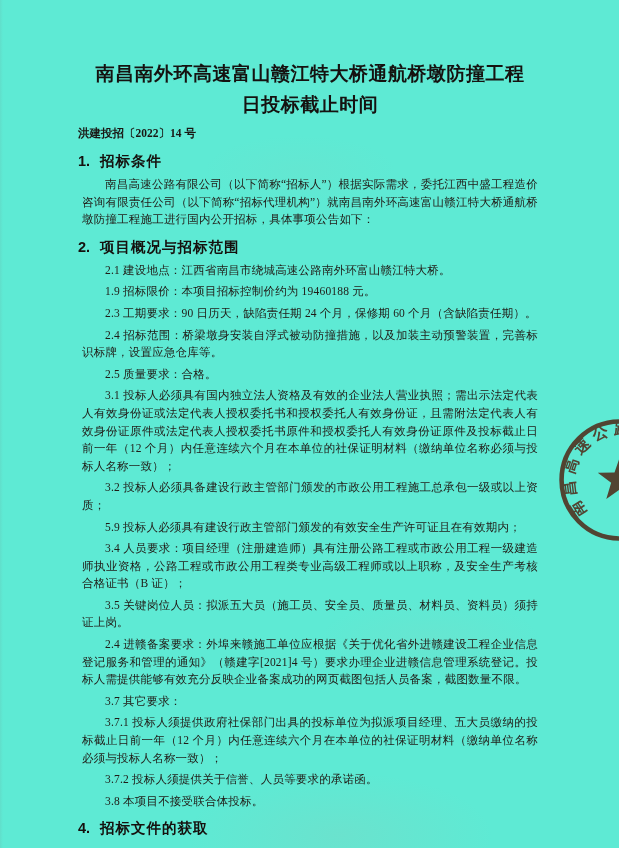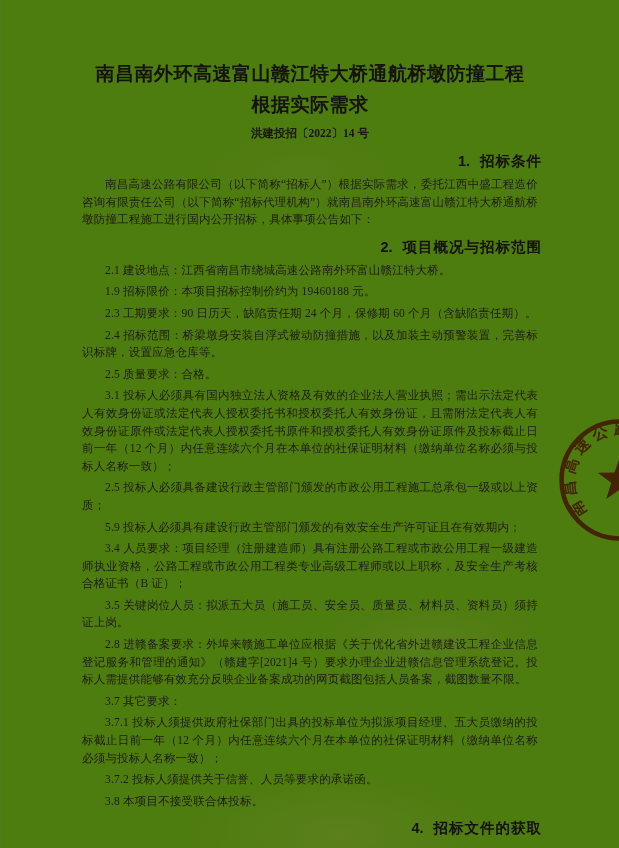--- a/index.html
+++ b/index.html
@@ -1,45 +1,45 @@
 <!DOCTYPE html>
 <html><head>
 <meta charset="utf-8">
 <style>
   html,body{margin:0;padding:0;background:#e8e8e8;}
   .page{
     position:relative;
     width:619px;height:848px;
-    background:#4d7c0f;
+    background:#5eead4;
     overflow:hidden;
     font-family:"Liberation Serif","DejaVu Serif",serif;
     color:#1b1713;
   }
   
   .page::before{
     content:"";position:absolute;inset:0;pointer-events:none;
     background:
       radial-gradient(220px 90px at 340px 835px, rgba(214,160,150,.10), rgba(214,160,150,0) 70%),
       radial-gradient(160px 60px at 430px 640px, rgba(219,170,160,.07), rgba(219,170,160,0) 70%),
       radial-gradient(140px 50px at 300px 170px, rgba(200,170,160,.05), rgba(200,170,160,0) 70%),
       linear-gradient(to right, rgba(120,120,120,.10) 0, rgba(120,120,120,0) 3px);
   }
   .content{position:absolute;left:78px;top:58px;width:464px;}
   .doc-title{
     text-align:center;font-weight:bold;
     font-size:19px;line-height:31px;letter-spacing:.5px;color:#151210;
   }
   .doc-no{
-    text-align:center;font-weight:bold;
+    font-weight:bold;
     font-size:11.5px;line-height:20px;margin-top:3px;color:#1a1613;
   }
   .sec-h{
     font-family:"Liberation Sans","DejaVu Sans",sans-serif;
     font-size:14.5px;font-weight:bold;letter-spacing:1px;
-    margin:8px 0 5px 0;line-height:20px;color:#15110e;text-align:right;
+    margin:8px 0 5px 0;line-height:20px;color:#15110e;
   }
   .sec-h .num{margin-right:10px;letter-spacing:0;}
   .para{
     margin:4px;font-size:11.5px;line-height:17.6px;
     text-align:justify;text-indent:2em;
     letter-spacing:.2px;color:#201b16;
   }
   .stamp{
     position:absolute;left:557px;top:417px;width:126px;height:126px;
     mix-blend-mode:multiply;opacity:.92;pointer-events:none;
@@ -50,44 +50,44 @@
   }
 </style>
 </head>
 <body>
 
 <div class="page">
   <div class="content">
 
     <div class="doc-title">
       <div>南昌南外环高速富山赣江特大桥通航桥墩防撞工程</div>
-      <div>根据实际需求</div>
+      <div>日投标截止时间</div>
     </div>
     <div class="doc-no">洪建投招〔2022〕14 号</div>
 
     <div class="sec-h">
       <span class="num">1.</span><span>招标条件</span>
     </div>
     <p class="para">南昌高速公路有限公司（以下简称“招标人”）根据实际需求，委托江西中盛工程造价咨询有限责任公司（以下简称“招标代理机构”）就南昌南外环高速富山赣江特大桥通航桥墩防撞工程施工进行国内公开招标，具体事项公告如下：</p>
 
     <div class="sec-h">
       <span class="num">2.</span><span>项目概况与招标范围</span>
     </div>
     <p class="para">2.1 建设地点：江西省南昌市绕城高速公路南外环富山赣江特大桥。</p>
     <p class="para">1.9 招标限价：本项目招标控制价约为 19460188 元。</p>
     <p class="para">2.3 工期要求：90 日历天，缺陷责任期 24 个月，保修期 60 个月（含缺陷责任期）。</p>
     <p class="para">2.4 招标范围：桥梁墩身安装自浮式被动防撞措施，以及加装主动预警装置，完善标识标牌，设置应急仓库等。</p>
     <p class="para">2.5 质量要求：合格。</p>
 
     <p class="para">3.1 投标人必须具有国内独立法人资格及有效的企业法人营业执照；需出示法定代表人有效身份证或法定代表人授权委托书和授权委托人有效身份证，且需附法定代表人有效身份证原件或法定代表人授权委托书原件和授权委托人有效身份证原件及投标截止日前一年（12 个月）内任意连续六个月在本单位的社保证明材料（缴纳单位名称必须与投标人名称一致）；</p>
-    <p class="para">2.5 投标人必须具备建设行政主管部门颁发的市政公用工程施工总承包一级或以上资质；</p>
+    <p class="para">3.2 投标人必须具备建设行政主管部门颁发的市政公用工程施工总承包一级或以上资质；</p>
     <p class="para">5.9 投标人必须具有建设行政主管部门颁发的有效安全生产许可证且在有效期内；</p>
     <p class="para">3.4 人员要求：项目经理（注册建造师）具有注册公路工程或市政公用工程一级建造师执业资格，公路工程或市政公用工程类专业高级工程师或以上职称，及安全生产考核合格证书（B 证）；</p>
     <p class="para">3.5 关键岗位人员：拟派五大员（施工员、安全员、质量员、材料员、资料员）须持证上岗。</p>
-    <p class="para">2.8 进赣备案要求：外埠来赣施工单位应根据《关于优化省外进赣建设工程企业信息登记服务和管理的通知》（赣建字[2021]4 号）要求办理企业进赣信息管理系统登记。投标人需提供能够有效充分反映企业备案成功的网页截图包括人员备案，截图数量不限。</p>
+    <p class="para">2.4 进赣备案要求：外埠来赣施工单位应根据《关于优化省外进赣建设工程企业信息登记服务和管理的通知》（赣建字[2021]4 号）要求办理企业进赣信息管理系统登记。投标人需提供能够有效充分反映企业备案成功的网页截图包括人员备案，截图数量不限。</p>
     <p class="para">3.7 其它要求：</p>
     <p class="para">3.7.1 投标人须提供政府社保部门出具的投标单位为拟派项目经理、五大员缴纳的投标截止日前一年（12 个月）内任意连续六个月在本单位的社保证明材料（缴纳单位名称必须与投标人名称一致）；</p>
     <p class="para">3.7.2 投标人须提供关于信誉、人员等要求的承诺函。</p>
     <p class="para">3.8 本项目不接受联合体投标。</p>
 
     <div class="sec-h">
       <span class="num">4.</span><span>招标文件的获取</span>
     </div>
   </div>
 

